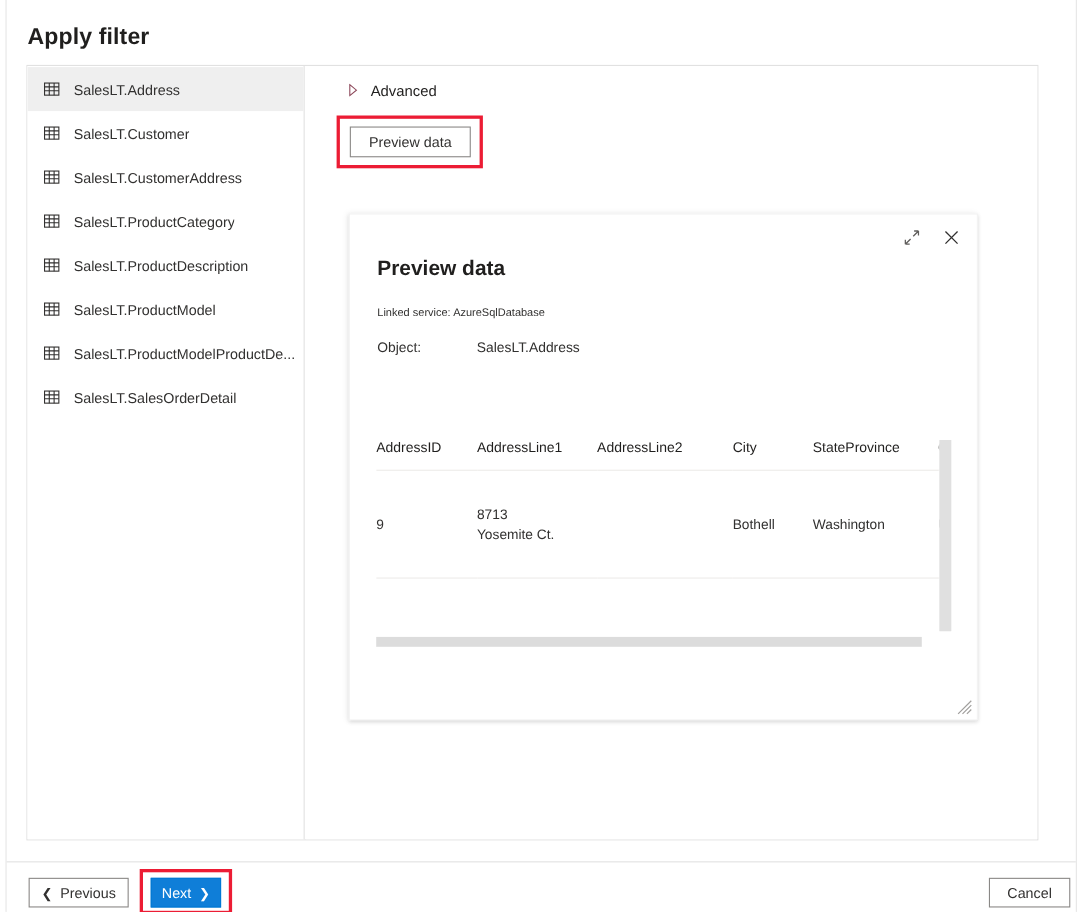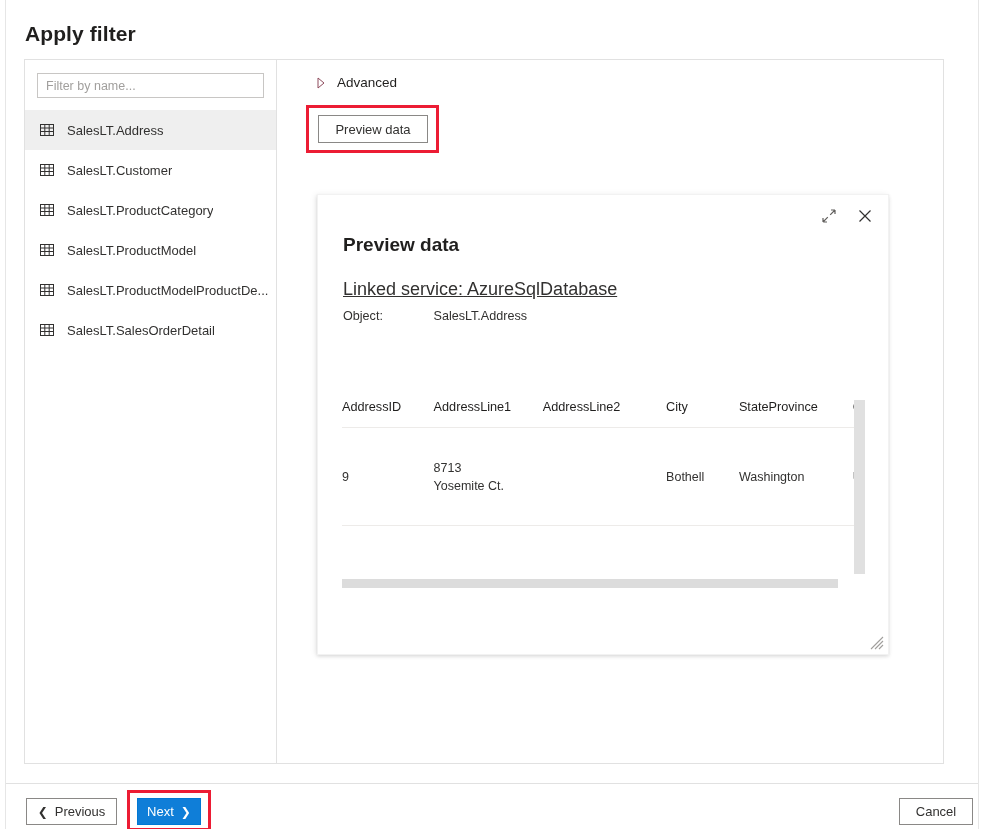--- a/index.html
+++ b/index.html
@@ -134,21 +134,21 @@
     width: 22px; height: 22px;
     display: flex; align-items: center; justify-content: center;
     background: transparent; border: 0; cursor: pointer; padding: 0;
   }
   .dlg-title {
     position: absolute; left: 25px; top: 39px;
     font-size: 19px; font-weight: 600; color: #201f1e;
   }
   .dlg-meta-ls {
     position: absolute; left: 25px; top: 84px;
-    font-size: 18px; color: #323130; text-decoration: underline;
+    font-size: 10px; color: #323130;
   }
   .dlg-meta-ls .v { color: #323130; }
   .dlg-meta-obj {
     position: absolute; left: 25px; top: 114px;
     font-size: 12.6px; color: #323130;
   }
   .dlg-meta-obj .k { display: inline-block; width: 87px; }
 
   .tabs {
     position: absolute; left: 25px; top: 155px;
@@ -289,23 +289,20 @@
 <div id="root">
 
   <div class="frame-left"></div>
   <div class="frame-right"></div>
 
   <div class="page-title">Apply filter</div>
 
   <div class="panel">
 
     <div class="sidebar">
-      <div class="filter-wrap">
-        <input class="filter-input" type="text" placeholder="Filter by name..." style="">
-      </div>
       <div class="table-list" id="table-list">
           <div class="list-item selected">
             <span class="tbl-icon"><svg width="16" height="16" viewBox="0 0 16 16" aria-hidden="true">
                 <rect x="1.5" y="2.5" width="13" height="11" fill="none" stroke="#323130" stroke-width="1"></rect>
                 <line x1="1.5" y1="6" x2="14.5" y2="6" stroke="#323130" stroke-width="1"></line>
                 <line x1="1.5" y1="9.5" x2="14.5" y2="9.5" stroke="#323130" stroke-width="1"></line>
                 <line x1="5.8" y1="2.5" x2="5.8" y2="13.5" stroke="#323130" stroke-width="1"></line>
                 <line x1="10.2" y1="2.5" x2="10.2" y2="13.5" stroke="#323130" stroke-width="1"></line>
               </svg></span>
             <span class="label">SalesLT.Address</span>
@@ -321,21 +318,41 @@
             <span class="label">SalesLT.Customer</span>
           </div>
           <div class="list-item">
             <span class="tbl-icon"><svg width="16" height="16" viewBox="0 0 16 16" aria-hidden="true">
                 <rect x="1.5" y="2.5" width="13" height="11" fill="none" stroke="#323130" stroke-width="1"></rect>
                 <line x1="1.5" y1="6" x2="14.5" y2="6" stroke="#323130" stroke-width="1"></line>
                 <line x1="1.5" y1="9.5" x2="14.5" y2="9.5" stroke="#323130" stroke-width="1"></line>
                 <line x1="5.8" y1="2.5" x2="5.8" y2="13.5" stroke="#323130" stroke-width="1"></line>
                 <line x1="10.2" y1="2.5" x2="10.2" y2="13.5" stroke="#323130" stroke-width="1"></line>
               </svg></span>
+            <span class="label">SalesLT.CustomerAddress</span>
+          </div>
+          <div class="list-item">
+            <span class="tbl-icon"><svg width="16" height="16" viewBox="0 0 16 16" aria-hidden="true">
+                <rect x="1.5" y="2.5" width="13" height="11" fill="none" stroke="#323130" stroke-width="1"></rect>
+                <line x1="1.5" y1="6" x2="14.5" y2="6" stroke="#323130" stroke-width="1"></line>
+                <line x1="1.5" y1="9.5" x2="14.5" y2="9.5" stroke="#323130" stroke-width="1"></line>
+                <line x1="5.8" y1="2.5" x2="5.8" y2="13.5" stroke="#323130" stroke-width="1"></line>
+                <line x1="10.2" y1="2.5" x2="10.2" y2="13.5" stroke="#323130" stroke-width="1"></line>
+              </svg></span>
             <span class="label">SalesLT.ProductCategory</span>
+          </div>
+          <div class="list-item">
+            <span class="tbl-icon"><svg width="16" height="16" viewBox="0 0 16 16" aria-hidden="true">
+                <rect x="1.5" y="2.5" width="13" height="11" fill="none" stroke="#323130" stroke-width="1"></rect>
+                <line x1="1.5" y1="6" x2="14.5" y2="6" stroke="#323130" stroke-width="1"></line>
+                <line x1="1.5" y1="9.5" x2="14.5" y2="9.5" stroke="#323130" stroke-width="1"></line>
+                <line x1="5.8" y1="2.5" x2="5.8" y2="13.5" stroke="#323130" stroke-width="1"></line>
+                <line x1="10.2" y1="2.5" x2="10.2" y2="13.5" stroke="#323130" stroke-width="1"></line>
+              </svg></span>
+            <span class="label">SalesLT.ProductDescription</span>
           </div>
           <div class="list-item">
             <span class="tbl-icon"><svg width="16" height="16" viewBox="0 0 16 16" aria-hidden="true">
                 <rect x="1.5" y="2.5" width="13" height="11" fill="none" stroke="#323130" stroke-width="1"></rect>
                 <line x1="1.5" y1="6" x2="14.5" y2="6" stroke="#323130" stroke-width="1"></line>
                 <line x1="1.5" y1="9.5" x2="14.5" y2="9.5" stroke="#323130" stroke-width="1"></line>
                 <line x1="5.8" y1="2.5" x2="5.8" y2="13.5" stroke="#323130" stroke-width="1"></line>
                 <line x1="10.2" y1="2.5" x2="10.2" y2="13.5" stroke="#323130" stroke-width="1"></line>
               </svg></span>
             <span class="label">SalesLT.ProductModel</span>

